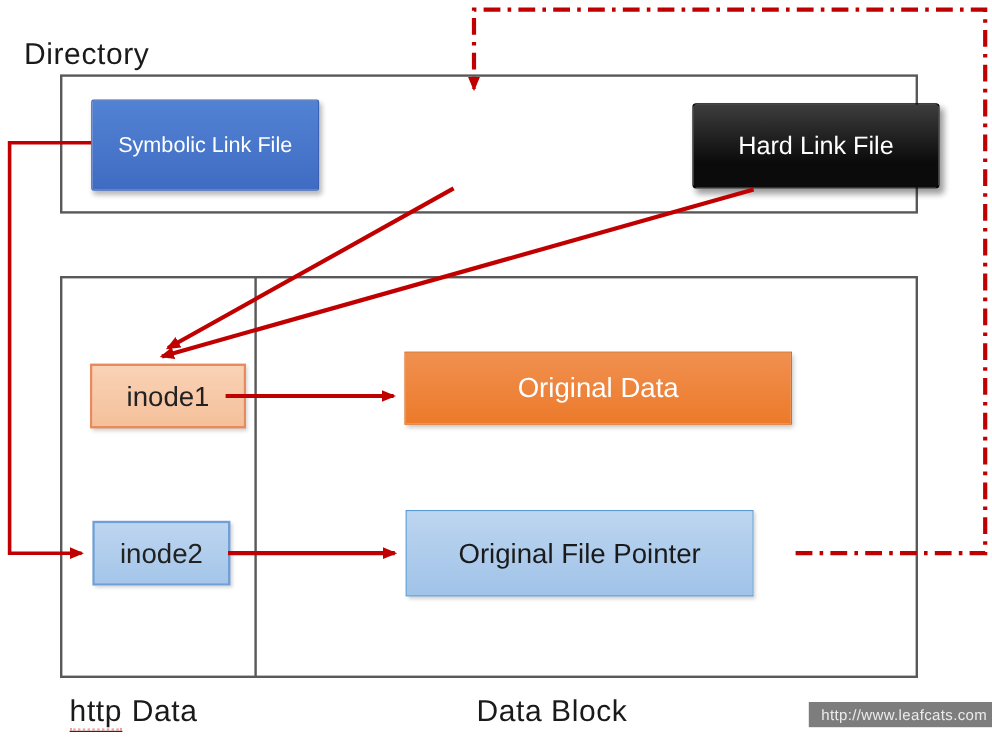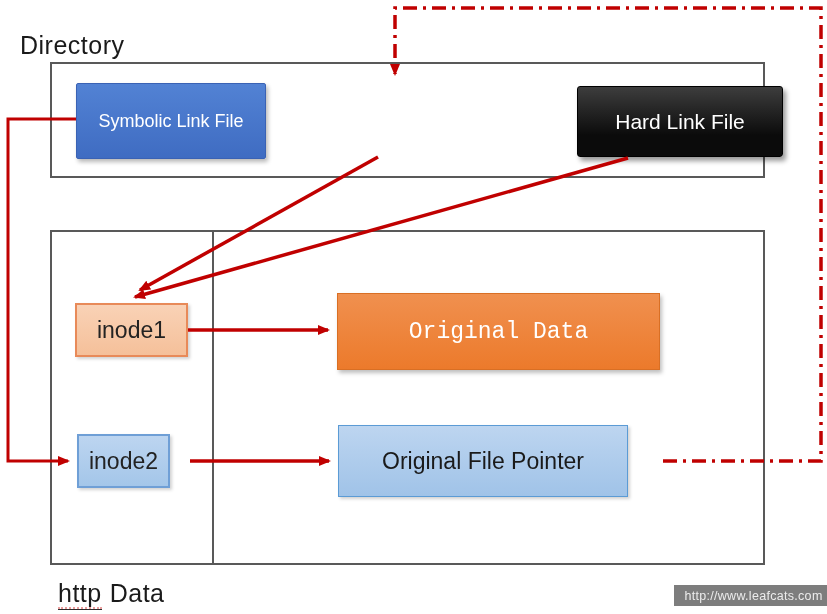--- a/index.html
+++ b/index.html
@@ -44,37 +44,36 @@
     border:1px solid #d96f24;border-radius:2px;
     color:#fff;font-size:21px;box-shadow:2px 3px 4px rgba(0,0,0,0.28);
   }
   #hard-link-file{
     left:536px;top:86px;width:206px;height:71px;
     background:linear-gradient(180deg,#3d3d3d 0%,#0b0b0b 70%);
     border:1px solid #000;border-radius:3px;
     color:#fff;font-size:21px;box-shadow:3px 4px 5px rgba(0,0,0,0.4);margin-left:41px;
   }
   #inode1{
-    left:75px;top:303px;width:113px;height:54px;
+    left:75px;top:303px;width:130px;height:54px;
     background:linear-gradient(180deg,#f9d2b6 0%,#f5c09a 100%);
     border:2px solid #e88a59;color:#222;font-size:23px;
     box-shadow:2px 2px 3px rgba(0,0,0,0.18);
   }
   #inode2{
-    left:77px;top:434px;width:93px;height:54px;
+    left:77px;top:434px;width:115px;height:54px;
     background:linear-gradient(180deg,#bdd5f0 0%,#a4c6e9 100%);
     border:2px solid #6f9fd6;color:#222;font-size:23px;
     box-shadow:2px 2px 3px rgba(0,0,0,0.18);
   }
   #original-data{
-    left:337px;top:293px;width:323px;height:77px;
+    left:337px;top:293px;width:323px;height:61px;
     background:linear-gradient(180deg,#f0904f 0%,#ec7a2b 100%);
     border:1px solid #d96f24;color:#fff;font-size:23px;
     box-shadow:2px 3px 4px rgba(0,0,0,0.25);
-    font-family:Liberation Mono, monospace;
   }
   #original-file-pointer{
     left:338px;top:425px;width:290px;height:72px;
     background:linear-gradient(180deg,#bdd5f0 0%,#a0c3e8 100%);
     border:1.5px solid #5b9bd5;color:#1a1a1a;font-size:23px;
     box-shadow:2px 2px 3px rgba(0,0,0,0.18);
   }
   
   #watermark{
     left:674px;top:585px;width:159px;height:21px;
@@ -101,20 +100,21 @@
   <div class="node" id="hard-link-file">Hard Link File</div>
 
   <div class="node" id="inode1">inode1</div>
   <div class="node" id="inode2">inode2</div>
   <div class="node" id="original-data">Original Data</div>
   <div class="node" id="original-file-pointer">Original File Pointer</div>
 
   <div class="abs big-label" id="inode-block-label">
     <span class="misspelled">http</span><span class="label-rest">Data</span>
   </div>
+  <div class="abs big-label" id="data-block-label">Data Block</div>
 
   <div class="abs" id="watermark">http://www.leafcats.com</div>
 
   <svg id="wires" viewBox="0 0 827 614" xmlns="http://www.w3.org/2000/svg">
     <defs>
       <marker id="arr" markerUnits="userSpaceOnUse" markerWidth="14" markerHeight="12" refX="10" refY="5" orient="auto">
         <path d="M0,0 L12,5 L0,10 Z" fill="#C00000"></path>
       </marker>
     </defs>
 

